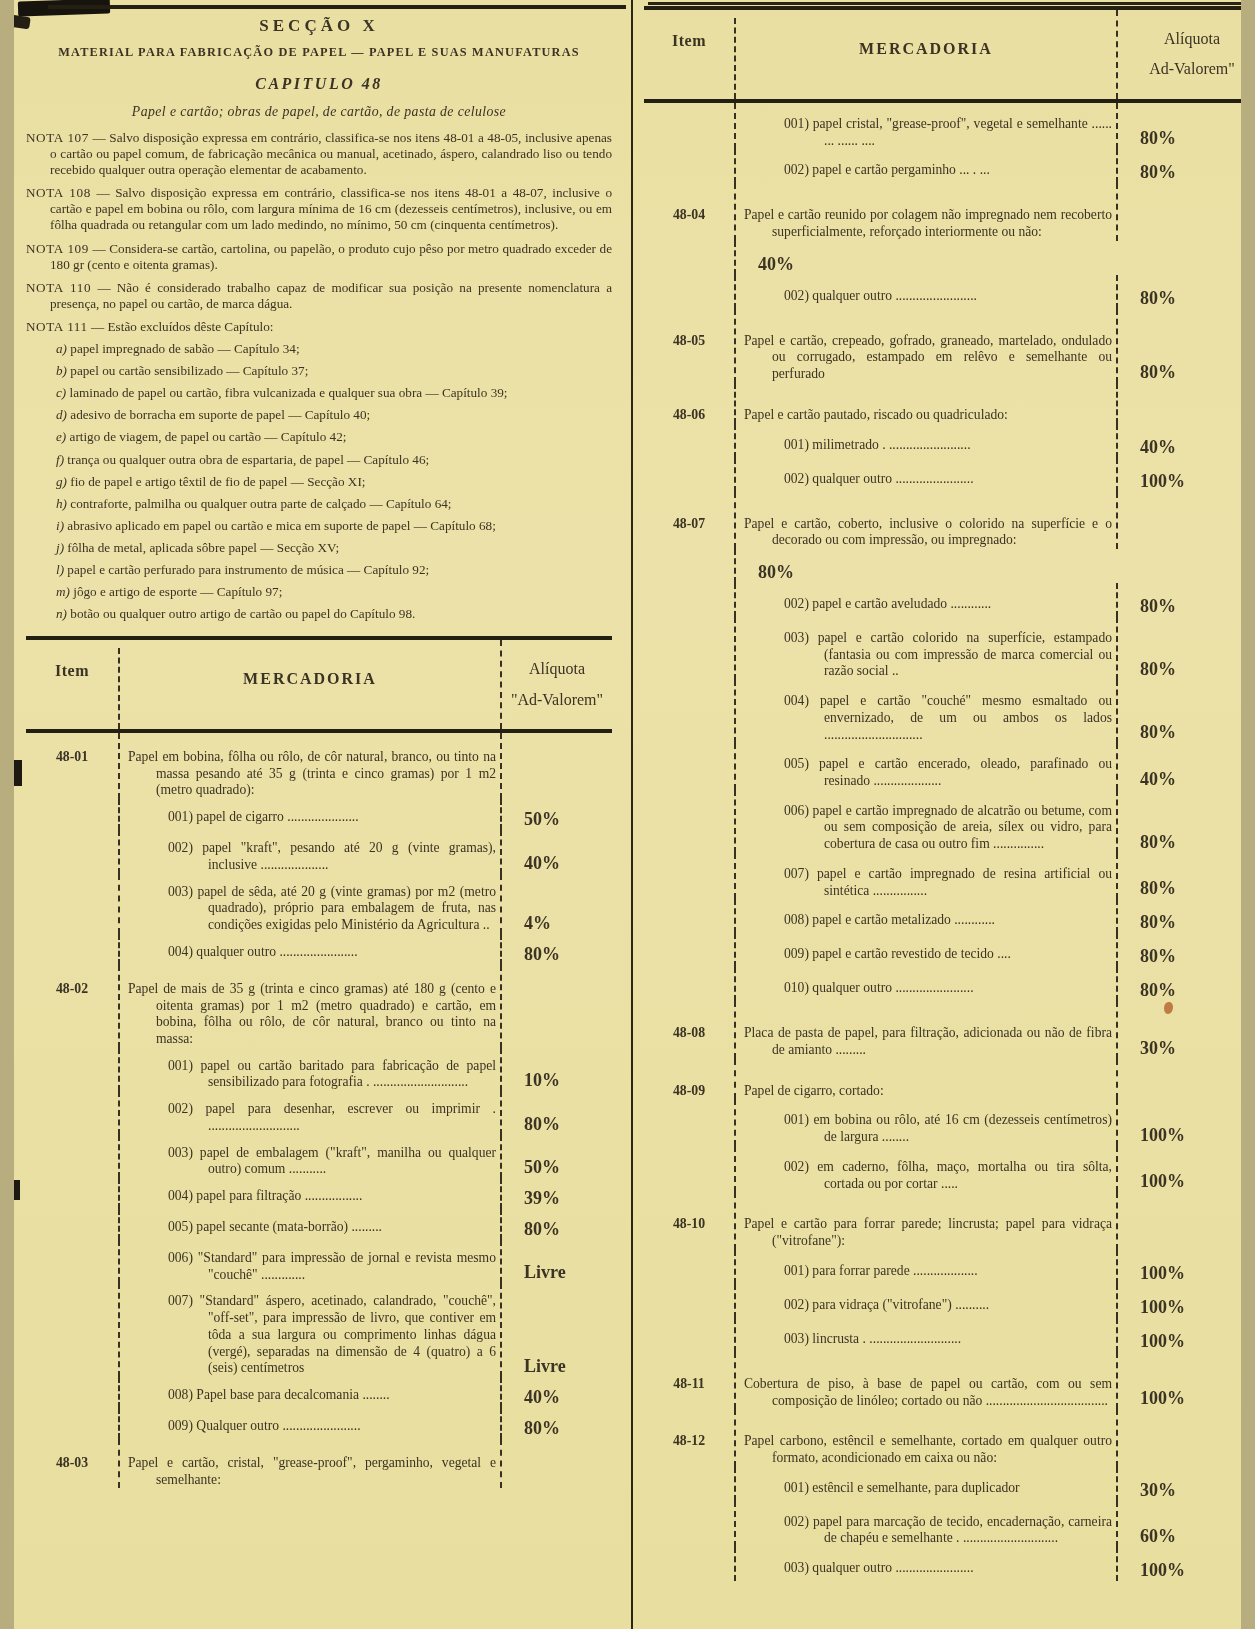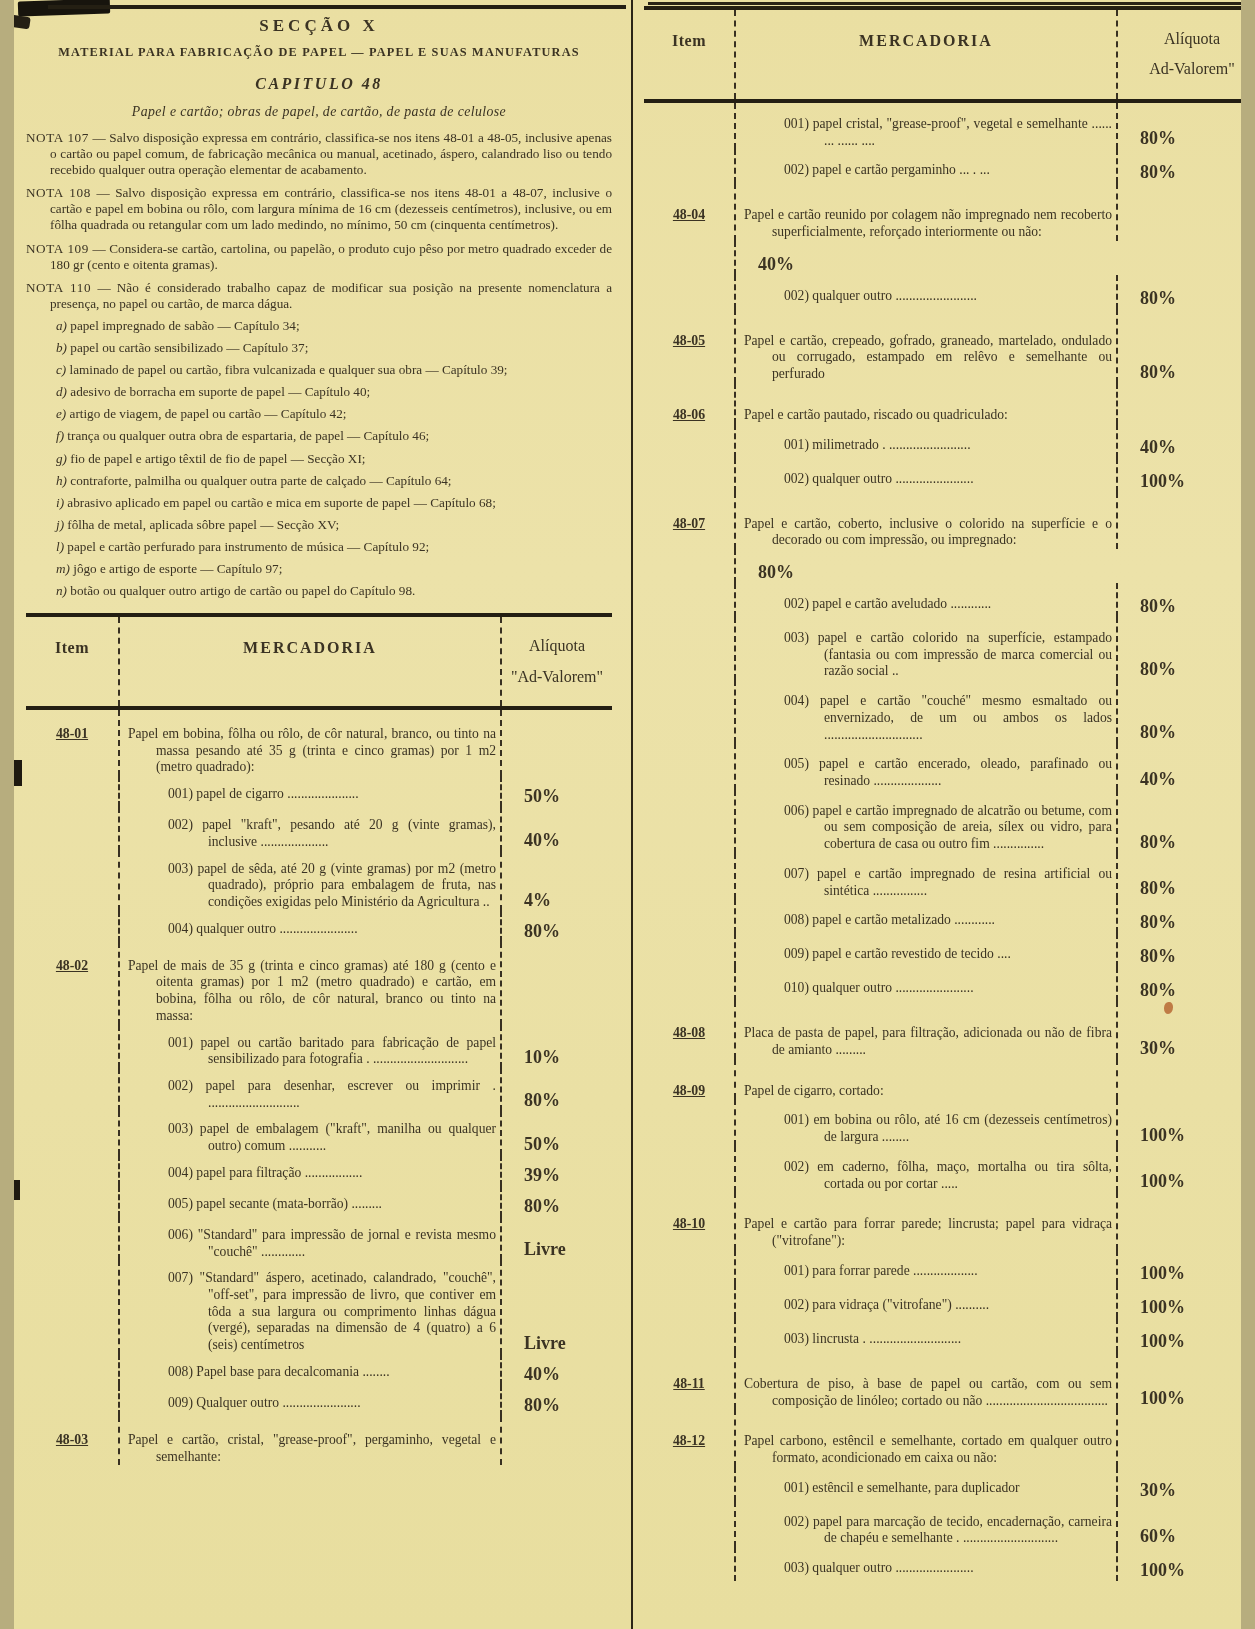--- a/index.html
+++ b/index.html
@@ -36,26 +36,26 @@
   .excl{margin:6px 0 0 30px;padding-left:28px;text-indent:-28px;text-align:justify;}
   .excl-letter{font-style:italic;}
   
   .ttable{margin-top:14px;}
   .thead{display:grid;border-top:4px solid #241f13;border-bottom:4px solid #241f13;}
   .left-col .thead{grid-template-columns:92px 1fr 112px;}
   .right-col .thead{grid-template-columns:90px 1fr 150px;}
   .thead>div{padding:14px 4px;text-align:center;font-size:16px;}
   .thead>div+div{border-left:2px dashed #383021;}
   .th-item{font-weight:bold;letter-spacing:.5px;padding-top:22px !important;}
-  .th-merc{font-weight:bold;letter-spacing:2px;padding-top:22px !important;}
+  .th-merc{font-weight:bold;letter-spacing:2px;padding-top:22px !important;margin-top:8px;}
   .th-ali{line-height:1.9;}
   .trow{display:grid;}
   .left-col .trow{grid-template-columns:92px 1fr 112px;}
   .right-col .trow{grid-template-columns:90px 1fr 150px;}
-  .c-item{text-align:center;font-weight:bold;font-size:13.8px;padding:0 2px;text-decoration:underline;}
+  .c-item{text-align:center;font-weight:bold;font-size:13.8px;padding:0 2px;}
   .c-desc{border-left:2px dashed #383021;text-align:justify;font-size:13.6px;line-height:1.23;padding-right:4px;}
   .c-rate{border-left:2px dashed #383021;font-weight:bold;font-size:18px;display:flex;flex-direction:column;justify-content:flex-end;padding-left:22px;box-sizing:border-box;font-family:Liberation Serif, serif;}
   
   .main .c-desc{padding-left:36px;text-indent:-28px;}
   .sub  .c-desc{padding-left:88px;text-indent:-40px;}
   
   .left-col  .main .c-item,.left-col  .main .c-desc,.left-col  .main .c-rate{padding-top:16px;}
   .left-col  .sub  .c-item,.left-col  .sub  .c-desc,.left-col  .sub  .c-rate{padding-top:10px;}
   .right-col .main .c-item,.right-col .main .c-desc,.right-col .main .c-rate{padding-top:24px;}
   .right-col .sub  .c-item,.right-col .sub  .c-desc,.right-col .sub  .c-rate{padding-top:13px;}
@@ -80,20 +80,21 @@
     <div class="sec-title">SECÇÃO X</div>
     <div class="sec-sub">MATERIAL PARA FABRICAÇÃO DE PAPEL — PAPEL E SUAS MANUFATURAS</div>
     <div class="chapter">CAPITULO 48</div>
     <div class="chapter-desc">Papel e cartão; obras de papel, de cartão, de pasta de celulose</div>
 
     <div class="notes">
         <p class="note"><span class="note-label">NOTA 107</span> — Salvo disposição expressa em contrário, classifica-se nos itens 48-01 a 48-05, inclusive apenas o cartão ou papel comum, de fabricação mecânica ou manual, acetinado, áspero, calandrado liso ou tendo recebido qualquer outra operação elementar de acabamento.</p>
         <p class="note"><span class="note-label">NOTA 108</span> — Salvo disposição expressa em contrário, classifica-se nos itens 48-01 a 48-07, inclusive o cartão e papel em bobina ou rôlo, com largura mínima de 16 cm (dezesseis centímetros), inclusive, ou em fôlha quadrada ou retangular com um lado medindo, no mínimo, 50 cm (cinquenta centímetros).</p>
         <p class="note"><span class="note-label">NOTA 109</span> — Considera-se cartão, cartolina, ou papelão, o produto cujo pêso por metro quadrado exceder de 180 gr (cento e oitenta gramas).</p>
         <p class="note"><span class="note-label">NOTA 110</span> — Não é considerado trabalho capaz de modificar sua posição na presente nomenclatura a presença, no papel ou cartão, de marca dágua.</p>
+        <p class="note"><span class="note-label">NOTA 111</span> — Estão excluídos dêste Capítulo:</p>
         <p class="excl"><span class="excl-letter">a)</span> papel impregnado de sabão — Capítulo 34;</p>
         <p class="excl"><span class="excl-letter">b)</span> papel ou cartão sensibilizado — Capítulo 37;</p>
         <p class="excl"><span class="excl-letter">c)</span> laminado de papel ou cartão, fibra vulcanizada e qualquer sua obra — Capítulo 39;</p>
         <p class="excl"><span class="excl-letter">d)</span> adesivo de borracha em suporte de papel — Capítulo 40;</p>
         <p class="excl"><span class="excl-letter">e)</span> artigo de viagem, de papel ou cartão — Capítulo 42;</p>
         <p class="excl"><span class="excl-letter">f)</span> trança ou qualquer outra obra de espartaria, de papel — Capítulo 46;</p>
         <p class="excl"><span class="excl-letter">g)</span> fio de papel e artigo têxtil de fio de papel — Secção XI;</p>
         <p class="excl"><span class="excl-letter">h)</span> contraforte, palmilha ou qualquer outra parte de calçado — Capítulo 64;</p>
         <p class="excl"><span class="excl-letter">i)</span> abrasivo aplicado em papel ou cartão e mica em suporte de papel — Capítulo 68;</p>
         <p class="excl"><span class="excl-letter">j)</span> fôlha de metal, aplicada sôbre papel — Secção XV;</p>

